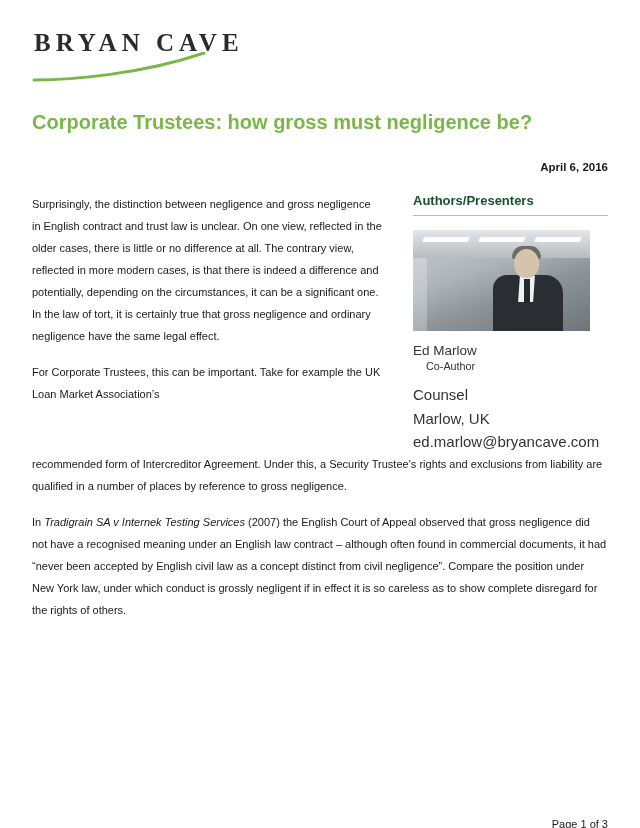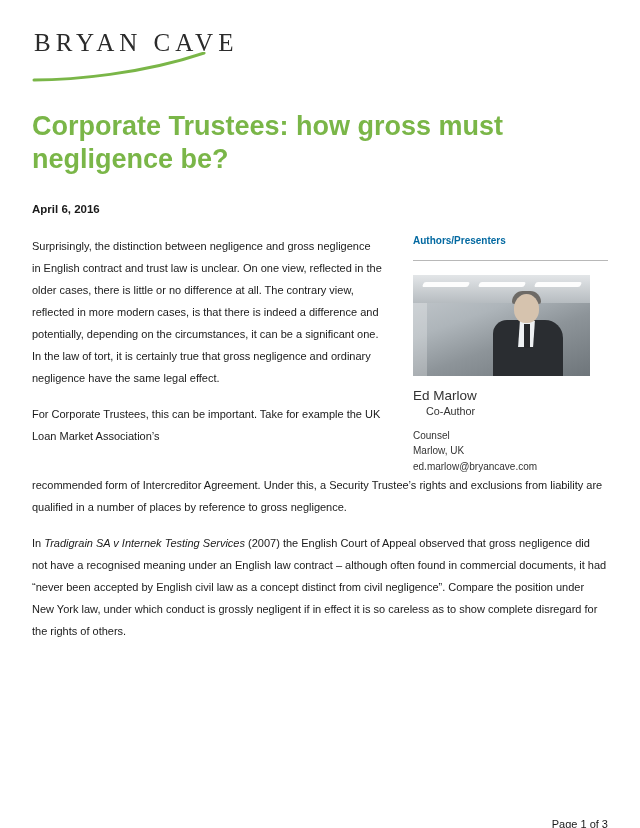--- a/index.html
+++ b/index.html
@@ -27,47 +27,48 @@
   .logo-block {
     position: relative;
     margin-top: 30px;
     height: 52px;
   }
   .logo-text {
     font-family: "Liberation Serif", serif;
     font-size: 25px;
     letter-spacing: 5px;
     color: #2b2b2b;
-    font-weight: 400;
+    font-weight: 700;
     line-height: 1;
     padding-left: 2px;
   }
   .logo-swoosh {
     position: absolute;
     left: 0;
     top: 22px;
     width: 175px;
     height: 30px;
     pointer-events: none;
   }
 
   
   .doc-title {
     color: #7ab648;
-    font-size: 27px;
+    font-size: 20px;
     line-height: 1.22;
     font-weight: bold;
     margin: 28px 0 0 0;
     max-width: 560px;
   }
   .doc-date {
     font-size: 11.5px;
     font-weight: bold;
     color: #1a1a1a;
     margin-top: 27px;
+    text-align: right;
   }
 
   
   .content {
     margin-top: 20px;
     position: relative;
   }
   .col-left {
     width: 350px;
     float: left;
@@ -83,24 +84,24 @@
     line-height: 2.0;
     margin: 0 0 14px 0;
     color: #1a1a1a;
     text-align: left;
   }
   p.body-text.tight { margin-bottom: 0; }
   .full-width p.body-text { width: 100%; }
 
   
   .authors-heading {
-    font-size: 10px;
+    font-size: 13px;
     font-weight: bold;
-    color: #0369a1;
-    padding-bottom: 14px;
+    color: #14532d;
+    padding-bottom: 7px;
     border-bottom: 1px solid #b8b8b8;
     margin: 0 0 14px 0;
   }
   .author-photo {
     width: 177px;
     height: 101px;
     background: linear-gradient(160deg,#c9ced2 0%,#aeb5ba 38%,#8d9499 62%,#6e757a 100%);
     position: relative;
     overflow: hidden;
     margin-bottom: 12px;
@@ -176,21 +177,21 @@
     font-size: 13.5px;
     color: #333333;
     margin: 0 0 2px 0;
   }
   .author-role {
     font-size: 10.8px;
     color: #333333;
     margin: 0 0 11px 13px;
   }
   .author-meta {
-    font-size: 10px;
+    font-size: 15px;
     color: #333333;
     line-height: 1.55;
     margin: 0;
   }
 
   
   .page-footer {
     position: absolute;
     right: 32px;
     bottom: 28px;

